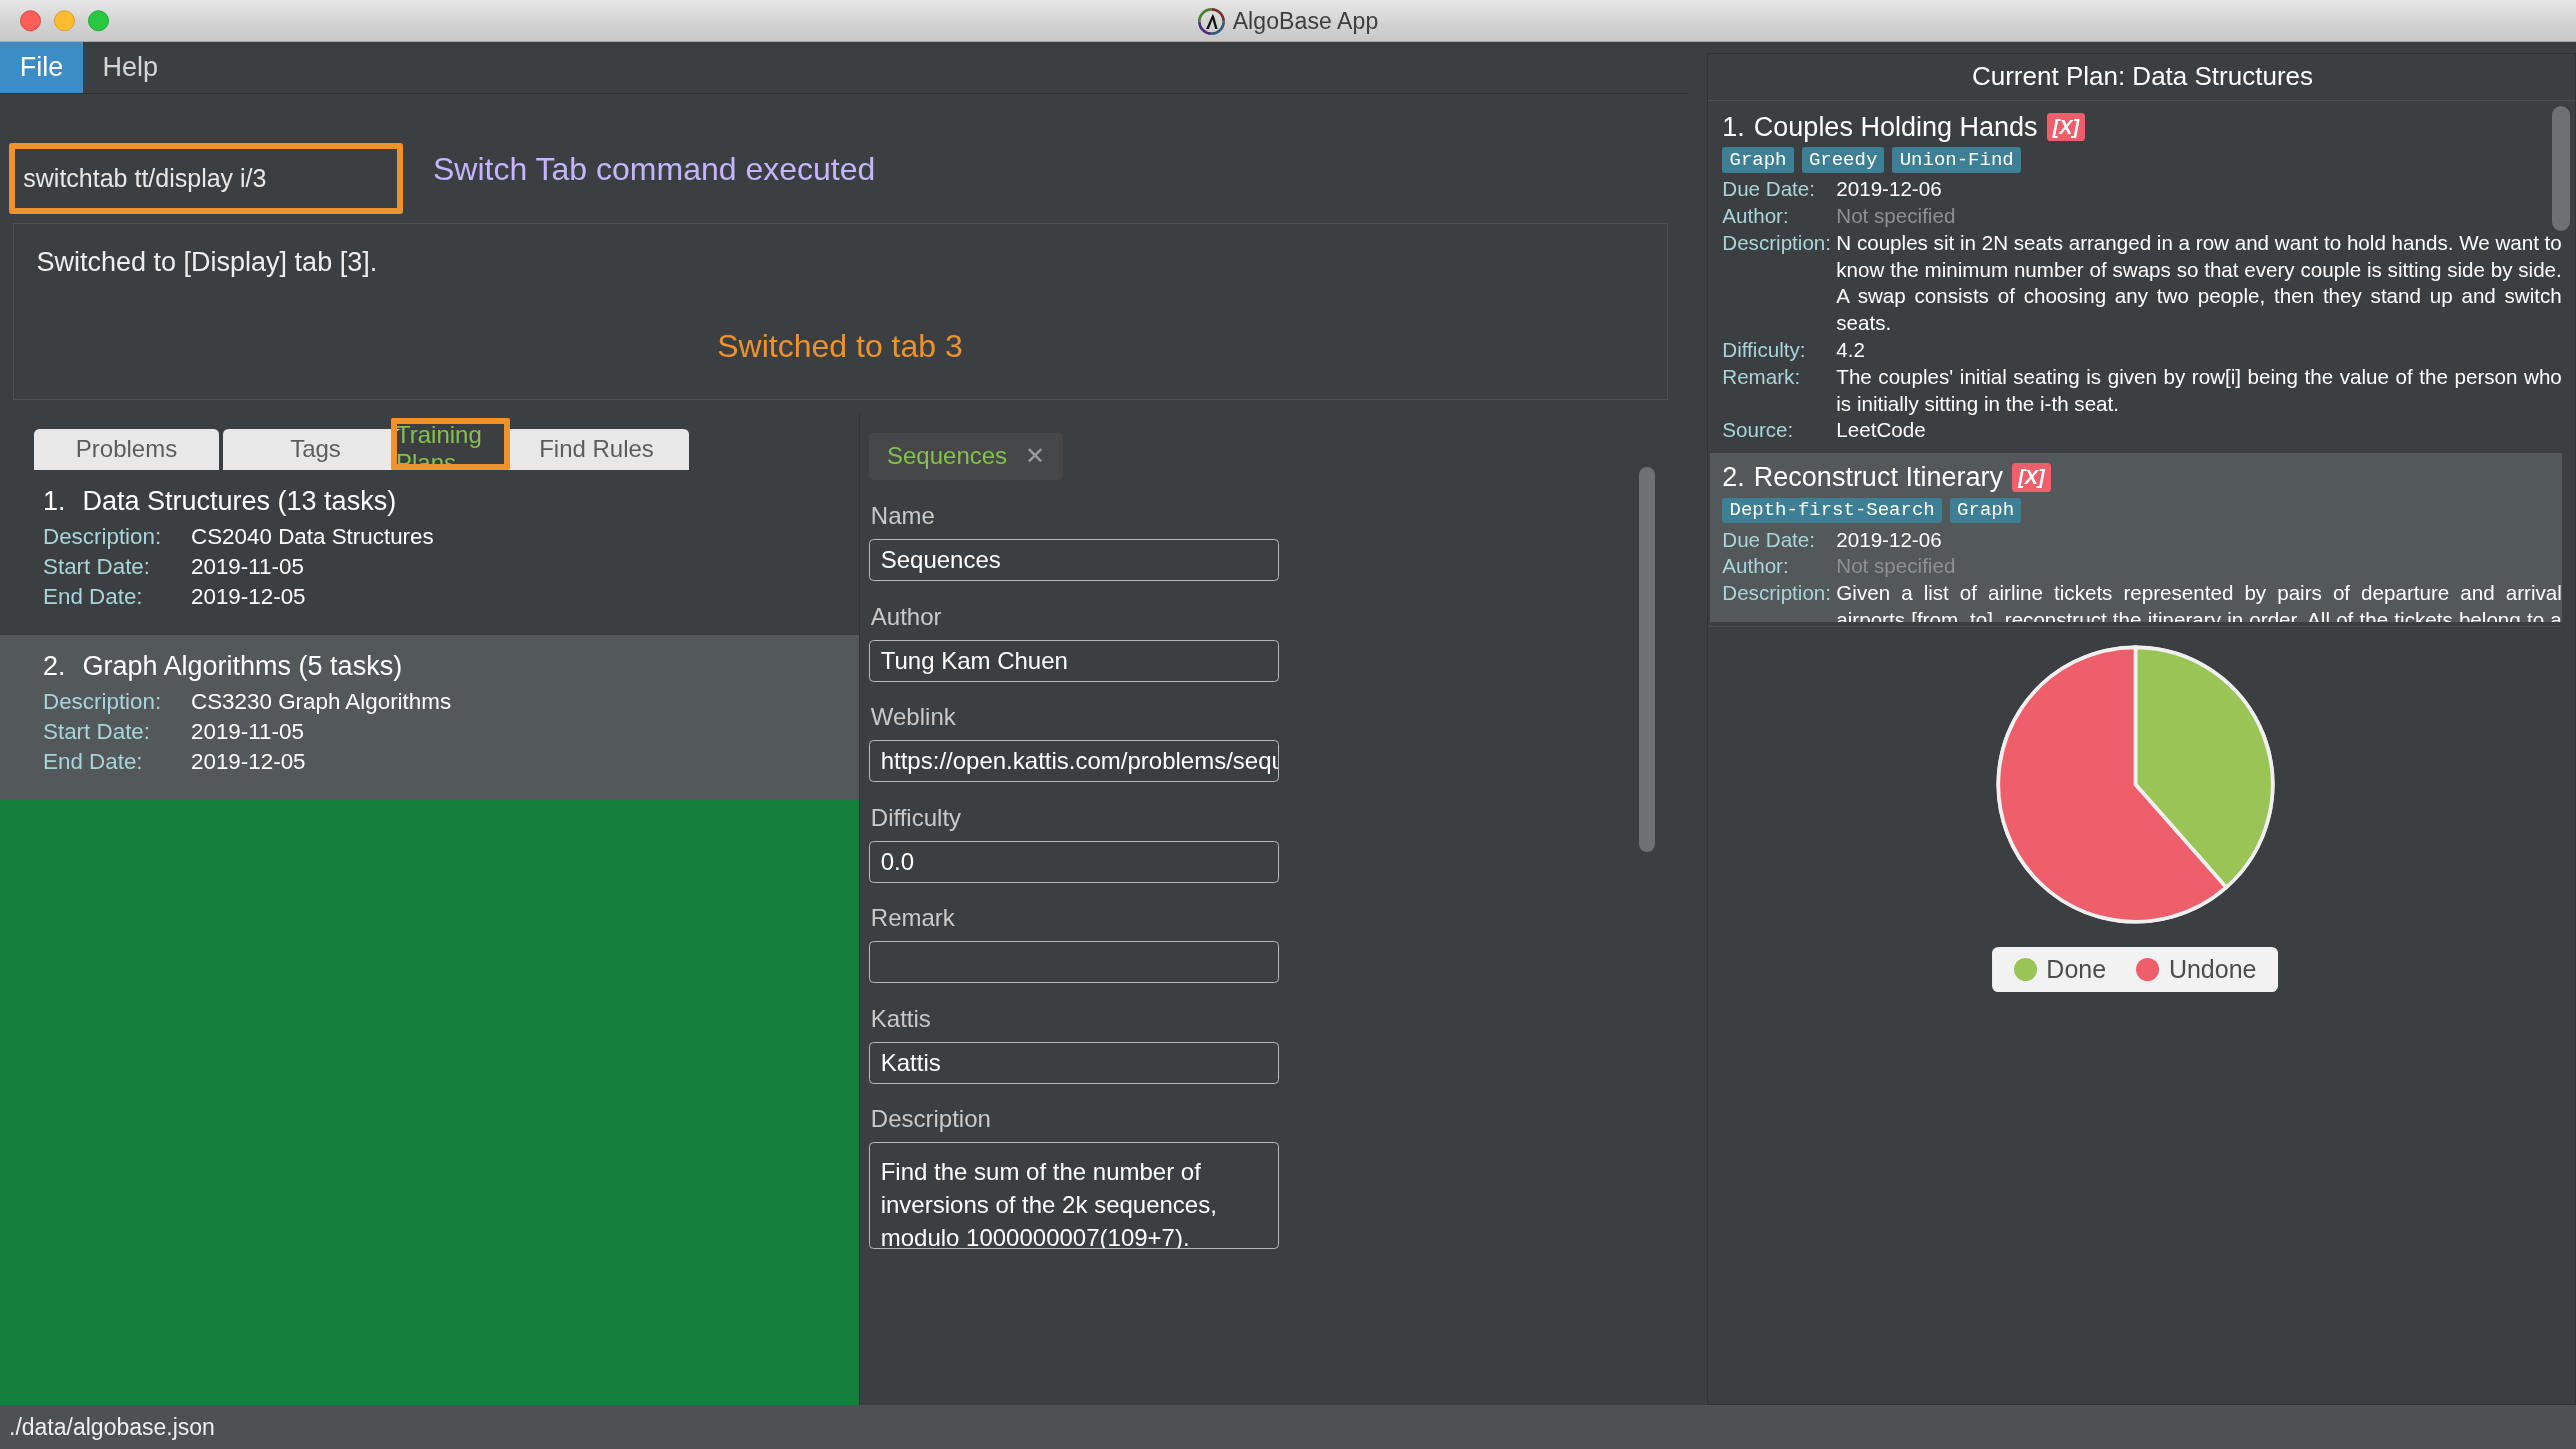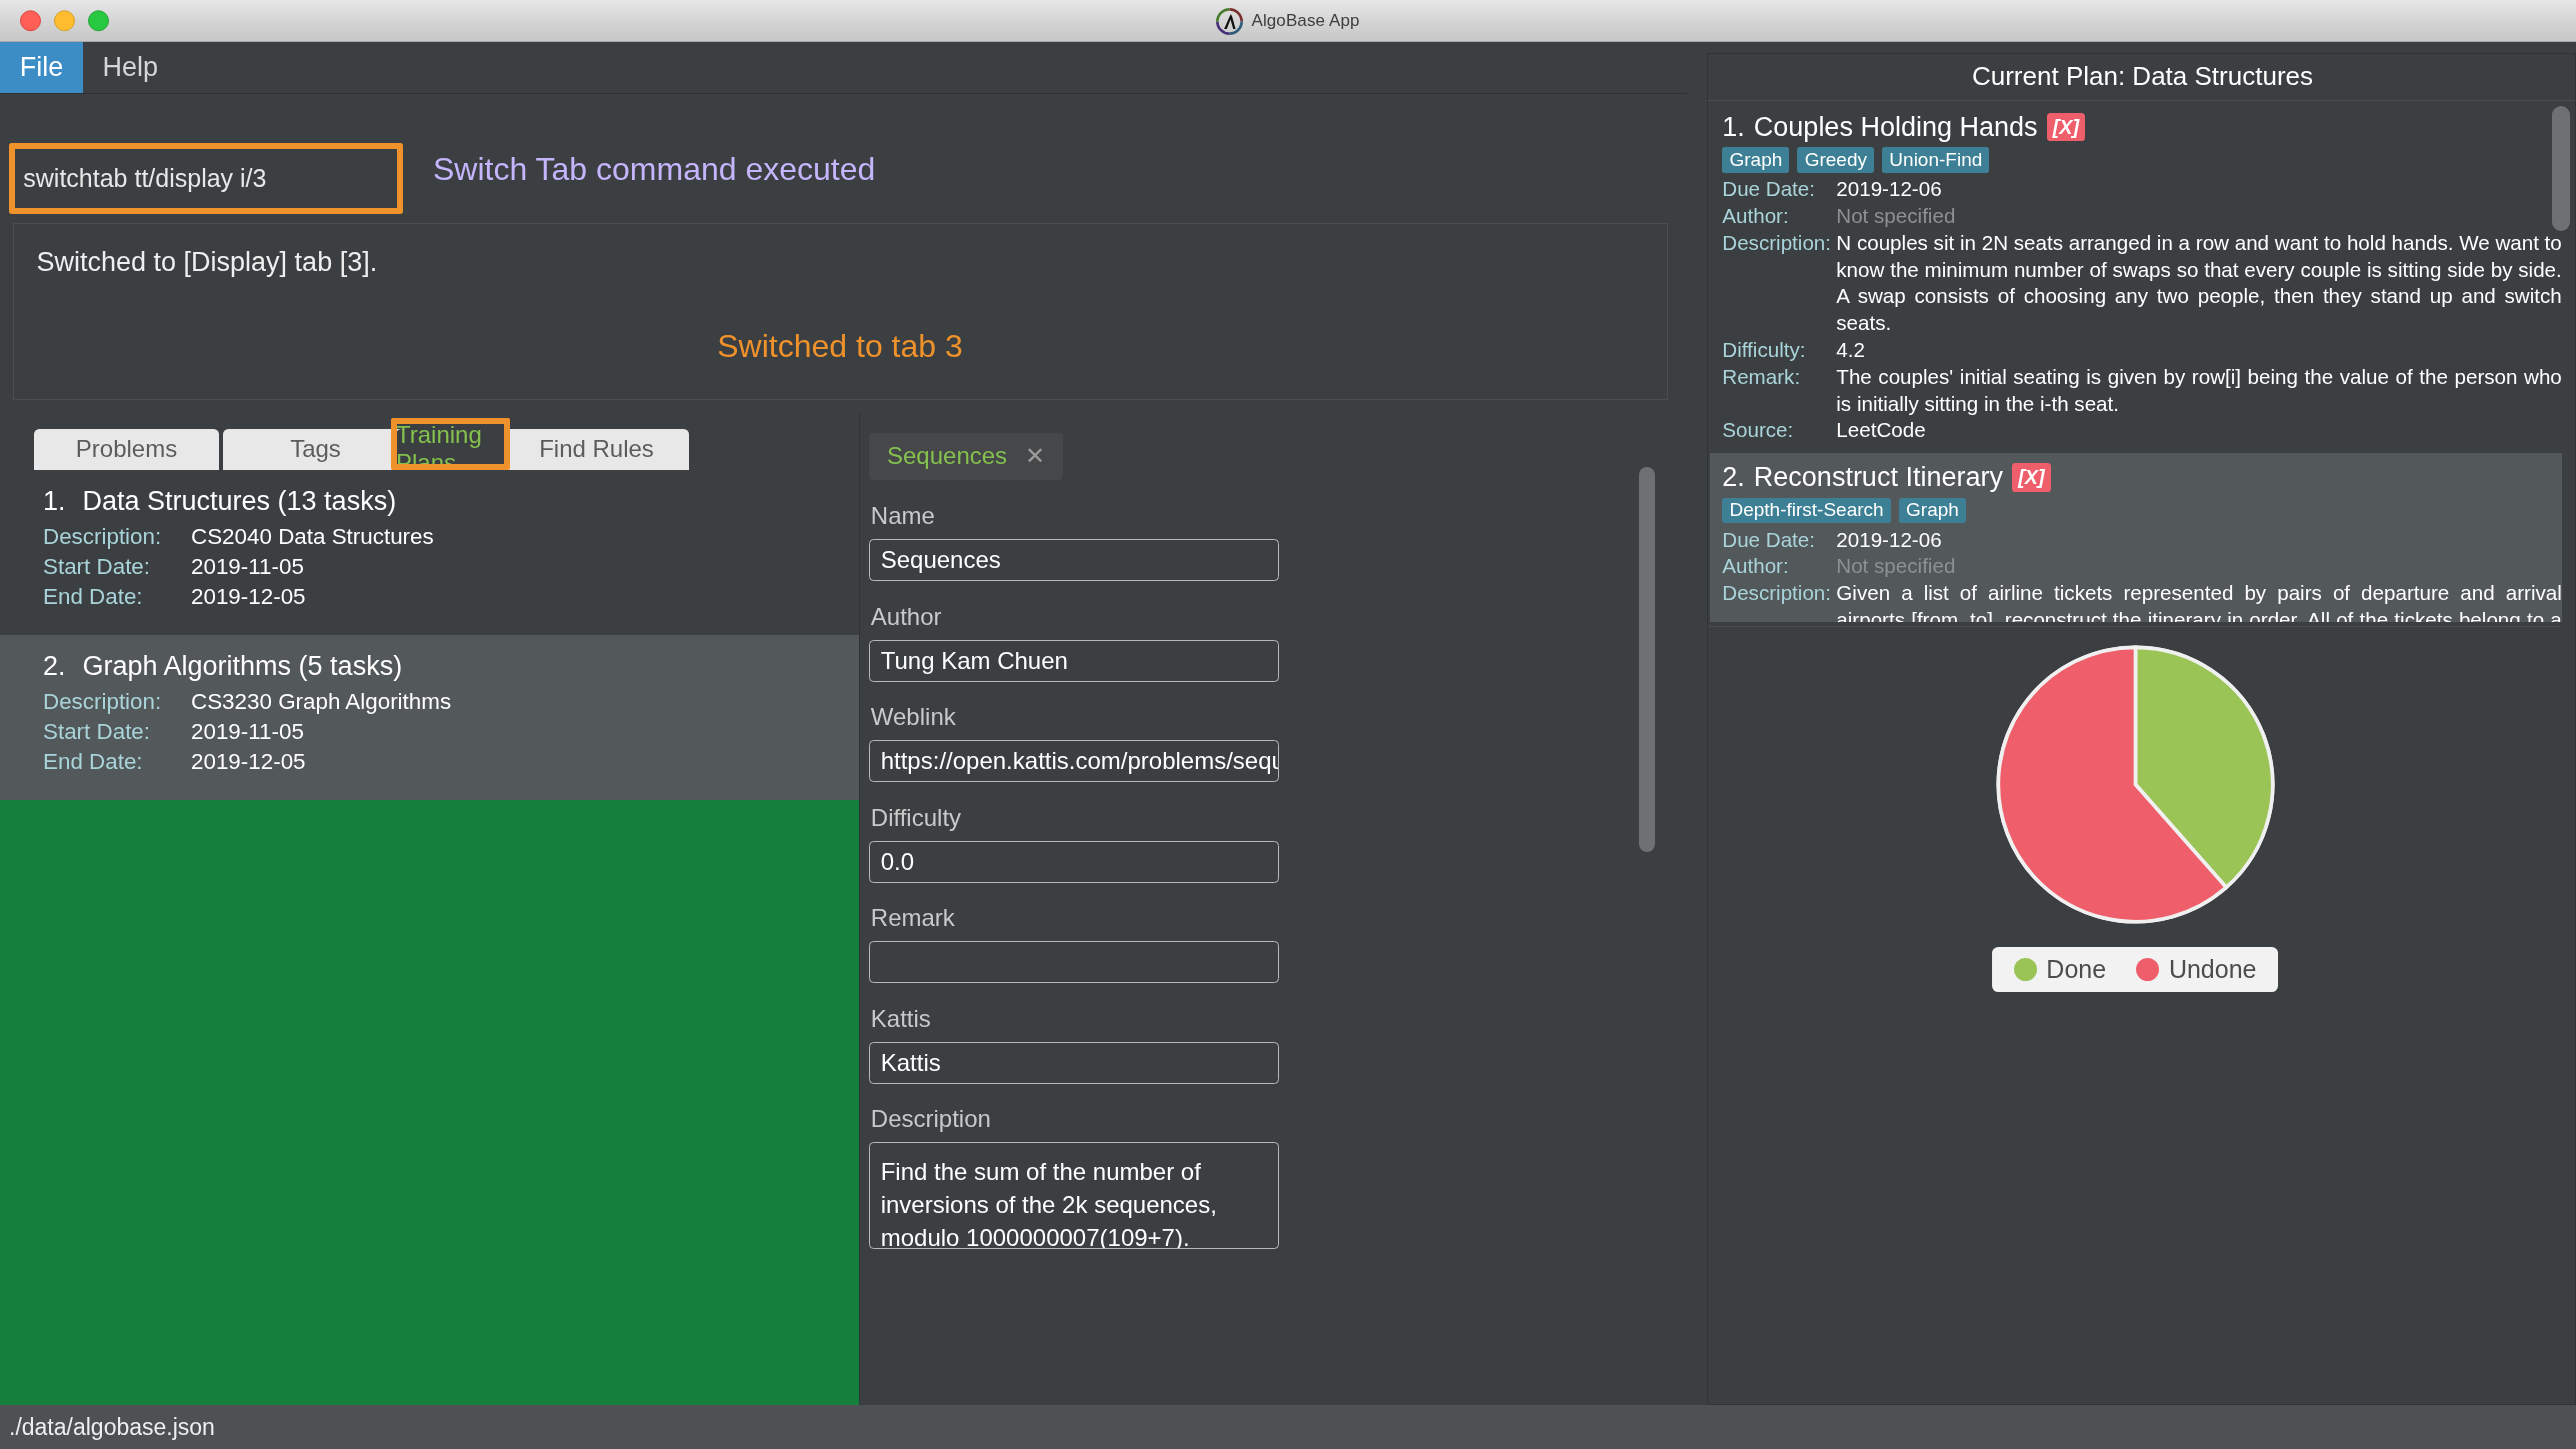--- a/index.html
+++ b/index.html
@@ -19,21 +19,21 @@
   #traffic { position: absolute; left: 19.7px; top: 50%; transform: translateY(-50%); display: flex; gap: 12.5px; }
   .light { width: 21.5px; height: 21.5px; border-radius: 50%; }
   .light.red    { background: #ff5f57; border: 0.9px solid #e0443e; }
   .light.yellow { background: #febc2e; border: 0.9px solid #d8a02a; }
   .light.green  { background: #28c840; border: 0.9px solid #23a635; }
   #title-center {
     position: absolute; left: 0; right: 0; top: 0; height: 42px;
     display: flex; align-items: center; justify-content: center; gap: 8px;
   }
   #app-icon { width: 27px; height: 27px; display: block; }
-  #app-title { font-size: 17px; color: #3e3e3e; letter-spacing: 0.1px; }
+  #app-title { font-size: 23px; color: #3e3e3e; letter-spacing: 0.1px; }
 
   
   #window {
     position: absolute; left: 0; top: 42px; width: 2576px; height: 1407px;
     background: #3c3f41;
   }
 
   
   #menubar {
     position: absolute; left: 0; top: 0; width: 2576px; height: 51px;
@@ -171,21 +171,21 @@
   .task-item { position: relative; width: 852px; padding: 9px 0 9px 12.5px; background: #3c3f41; }
   .task-item.alt { background: #53585b; }
   .task-title {
     font-size: 27px; color: #ffffff; display: flex; align-items: center;
     gap: 9px; margin-bottom: 4.5px; white-space: nowrap;
   }
   .x-badge {
     background: #ef5f6b; color: #ffffff; font-size: 19.7px; font-weight: bold;
     padding: 2.7px 6.3px; border-radius: 3.6px; font-style: italic;
   }
-  .tag-row { display: flex; gap: 8px; margin-bottom: 3.6px; }
+  .tag-row { display: flex; gap: 8px; margin-bottom: 3.6px; font-family: Liberation Mono, monospace; }
   .tag {
     background: #3d7f94; color: #ffffff; font-size: 19px;
     padding: 1.8px 7.2px; border-radius: 2.7px; white-space: nowrap;
   }
   .task-row { display: flex; font-size: 20.6px; line-height: 1.30; }
   .task-row .lbl { color: #a9d4da; width: 114px; flex: none; }
   .task-row .val { color: #ffffff; flex: 1; text-align: justify; }
   .task-row .val.muted { color: #8d9194; }
   .task-row .val.nowrap { text-align: left; white-space: nowrap; }
 

